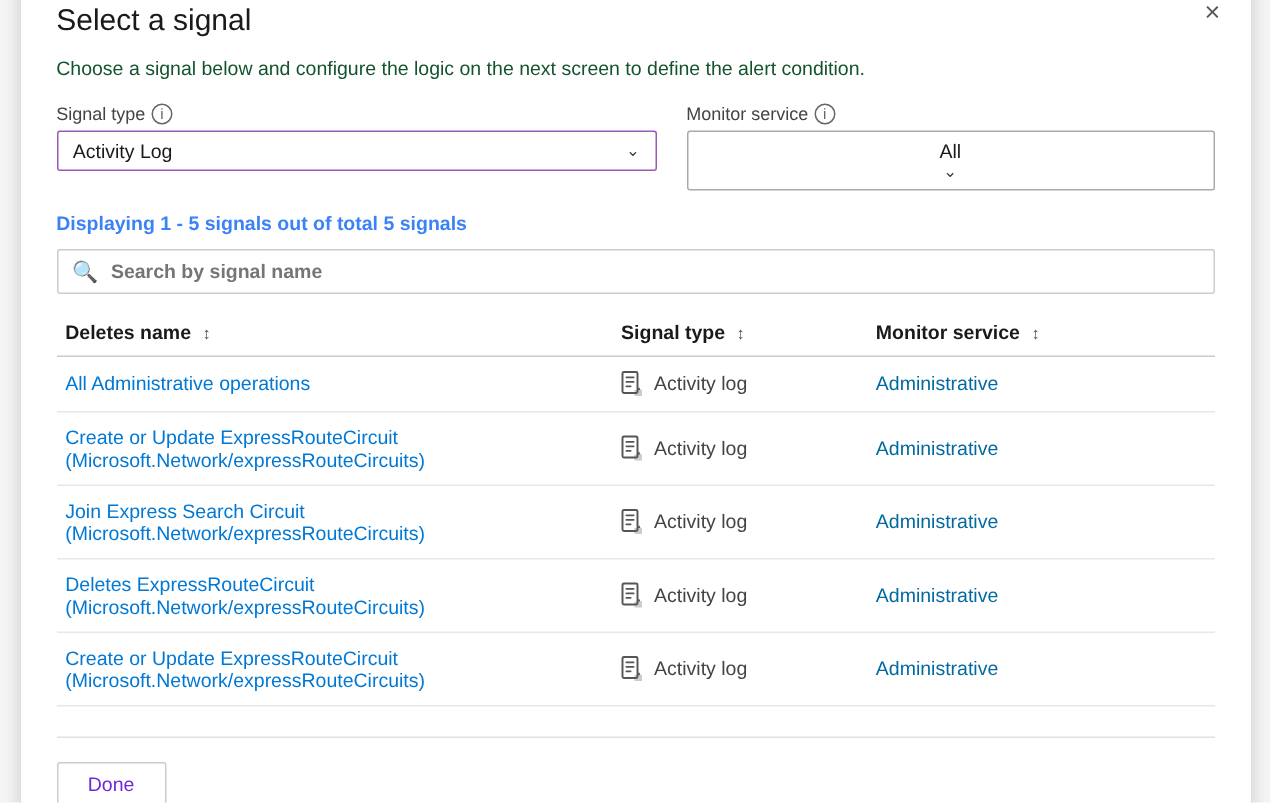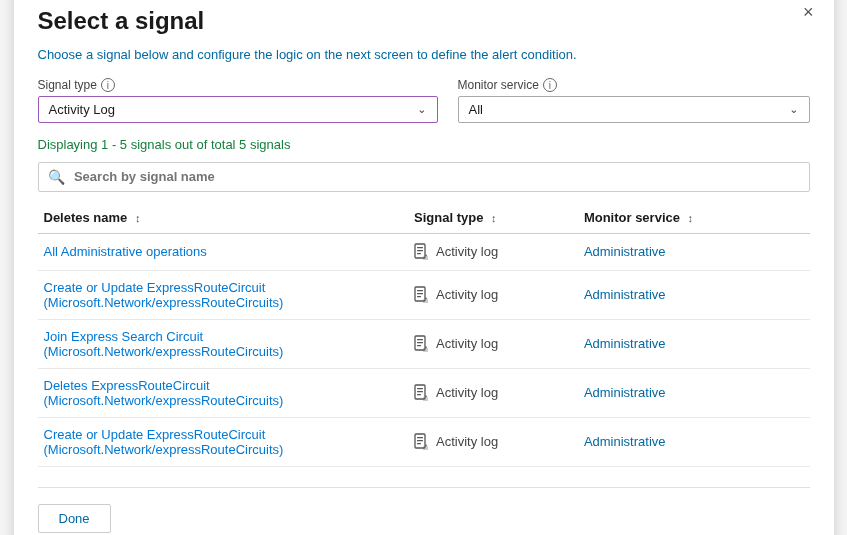--- a/index.html
+++ b/index.html
@@ -15,38 +15,38 @@
     }
     .modal {
       background: #fff;
       width: 820px;
       min-height: 490px;
       padding: 24px 24px 20px 24px;
       position: relative;
       box-shadow: 0 2px 12px rgba(0,0,0,0.18);
     }
     .modal-title {
-      font-size: 24px;
-      font-weight: 700;
+      font-size: 20px;
+      font-weight: 400;
       color: #1a1a1a;
       margin-bottom: 12px;
     }
     .close-btn {
       position: absolute;
       top: 20px;
       right: 20px;
       background: none;
       border: none;
       font-size: 18px;
       cursor: pointer;
       color: #555;
       line-height: 1;
     }
     .description {
-      color: #0369a1;
+      color: #14532d;
       margin-bottom: 16px;
       font-size: 13px;
     }
     .form-row {
       display: flex;
       gap: 20px;
       margin-bottom: 14px;
     }
     .form-group {
       display: flex;
@@ -85,30 +85,31 @@
       display: flex;
       align-items: center;
       justify-content: space-between;
       cursor: pointer;
       background: #fff;
       font-size: 13px;
       color: #1a1a1a;
     }
     .select-box.default-border {
       border: 1px solid #aaa;
+      flex-direction: column;
     }
     .select-chevron {
       font-size: 11px;
       color: #444;
     }
     .displaying-text {
       font-size: 13px;
-      color: #15803d;
+      color: #3b82f6;
       margin-bottom: 10px;
-      font-weight: 400;
+      font-weight: 700;
     }
     .search-box {
       border: 1px solid #ccc;
       border-radius: 2px;
       padding: 6px 10px;
       display: flex;
       align-items: center;
       gap: 8px;
       margin-bottom: 10px;
     }
@@ -168,21 +169,21 @@
     }
     .footer {
       margin-top: 20px;
       padding-top: 16px;
       border-top: 1px solid #e0e0e0;
     }
     .done-btn {
       padding: 6px 20px;
       border: 1px solid #ccc;
       background: #fff;
-      color: #0369a1;
+      color: #6d28d9;
       font-size: 13px;
       cursor: pointer;
       border-radius: 2px;
     }
     .th-signal-name { width: 48%; }
     .th-signal-type { width: 22%; }
     .th-monitor-service { width: 30%; }
   </style>
 </head>
 <body>

